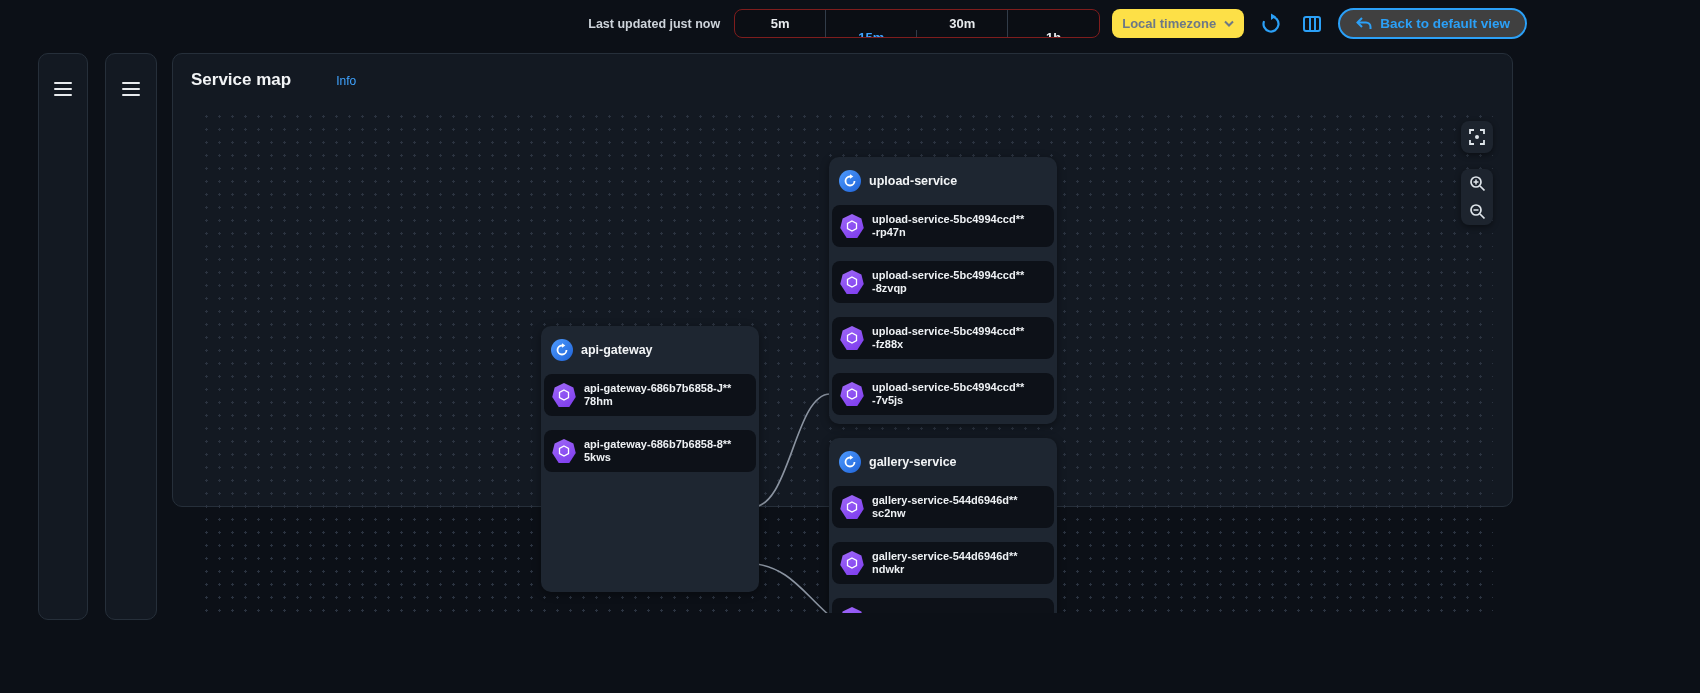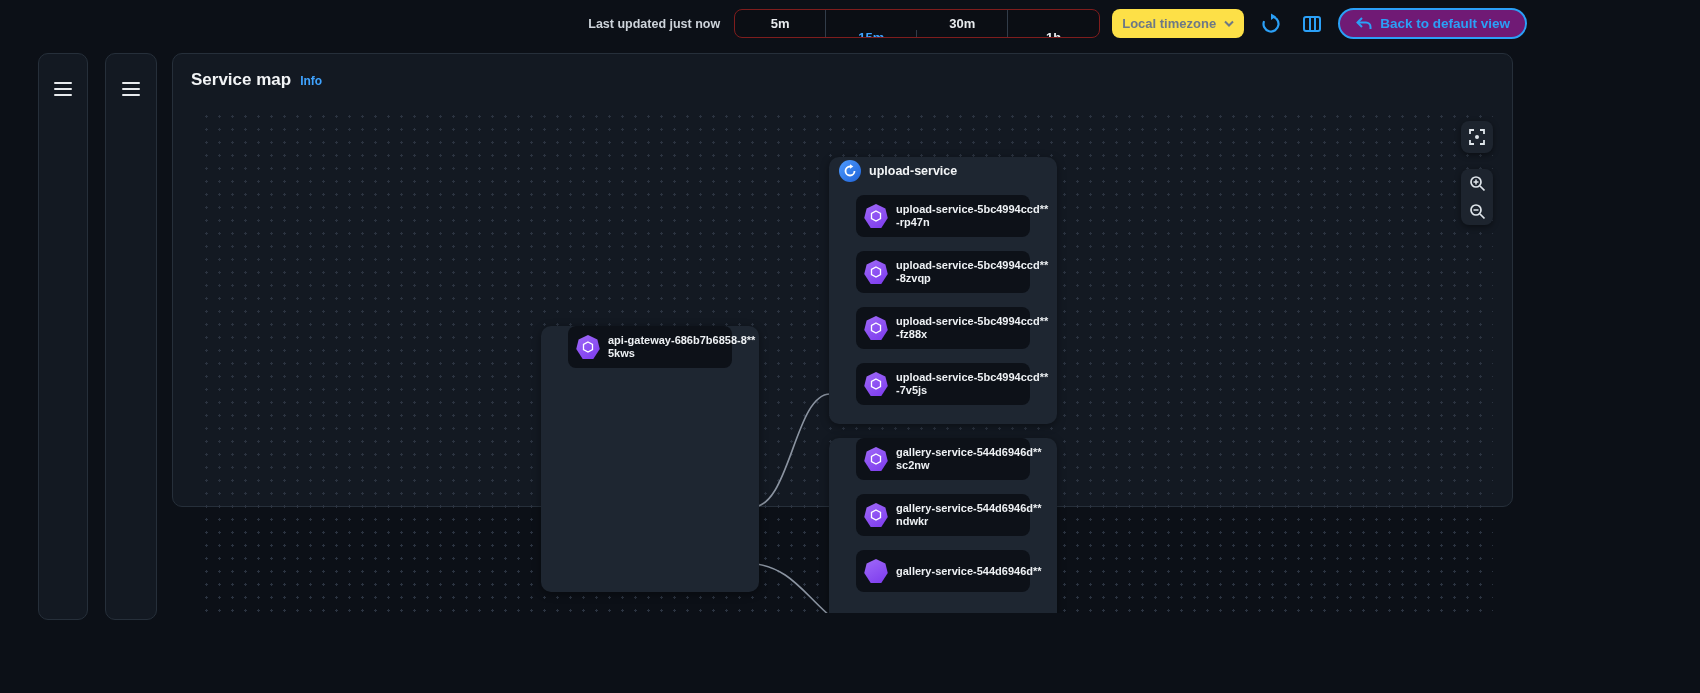--- a/index.html
+++ b/index.html
@@ -15,54 +15,54 @@
     border-radius:8px; overflow:hidden; }
   .seg { width:91px; background:transparent; border:none; border-right:1px solid #323c49;
     color:#e8ebee; font-size:13px; font-weight:700; font-family:inherit; cursor:pointer; }
   .seg.last { border-right:none;margin-top:20px; }
   .seg.selected { color:#3fa3ff;margin-top:20px; }
   .tz-select { width:132px; height:29px; background:#fde047; border-radius:8px;
     display:flex; align-items:center; justify-content:space-between; padding:0 10px;
     color:#6d7886; font-size:13px; font-weight:700; cursor:default; white-space:nowrap; }
   .icon-btn { width:29px; height:29px; background:transparent; border:none; display:flex;
     align-items:center; justify-content:center; cursor:pointer; }
-  .back-btn { height:31px; padding:0 15px; background:#701a75; border:2px solid #2ba0f7;
+  .back-btn { height:31px; padding:0 15px; background:#404040; border:2px solid #2ba0f7;
     border-radius:16px; color:#2ba0f7; font-size:13.5px; font-weight:700; font-family:inherit;
     display:flex; align-items:center; gap:8px; cursor:pointer; white-space:nowrap; }
 
   
   .rail { position:absolute; top:53px; height:567px; background:#131922;
     border:1px solid #262f3a; border-radius:10px; display:flex; justify-content:center; }
   .rail1 { left:38px; width:50px; }
   .rail2 { left:105px; width:52px; }
   .burger { margin-top:20px; width:30px; height:30px; background:transparent; border:none;
     display:flex; align-items:center; justify-content:center; cursor:pointer; }
 
   
   .panel { position:absolute; left:172px; top:53px; width:1341px; height:454px;
     background:#131922; border:1px solid #262f3a; border-radius:10px; }
   .panel-header { position:absolute; left:18px; top:16px; display:flex; align-items:baseline; gap:9px; }
   .panel-title { color:#f2f4f6; font-size:17px; font-weight:700; }
-  .info-link { color:#3fa3ff; font-size:12px; font-weight:700; text-decoration:none; cursor:pointer; }
+  .info-link { color:#3fa3ff; font-size:12px; font-weight:400; text-decoration:none; cursor:pointer;margin-left:36px; }
 
   .canvas { position:absolute; left:23px; top:52px; width:1297px; height:507px; overflow:hidden;
     background-image:radial-gradient(#2b3340 1.1px, transparent 1.3px);
     background-size:13px 13px; background-position:4px 4px; }
   .edges { position:absolute; left:0; top:0; pointer-events:none; }
 
   
   .group { position:absolute; background:#1e2631; border-radius:10px;
     box-shadow:0 2px 8px rgba(0,0,0,.4); cursor:pointer; }
-  .group-header { height:28px; padding:0 10px; display:flex;
+  .group-header { height:28px; margin-top:10px; padding:0 10px; display:flex;
     align-items:center; gap:8px; margin-bottom:10px; }
   .svc-icon { width:22px; height:22px; border-radius:50%;
     background:linear-gradient(135deg,#4e9bff,#1f63d8); display:flex;
     align-items:center; justify-content:center; flex:none; }
   .group-label { color:#f2f4f6; font-size:12.5px; font-weight:700; }
-  .pods { display:flex; flex-direction:column; gap:14px; padding:0 27px; }
+  .pods { display:flex; flex-direction:column; gap:14px; padding:0 3px; }
   .pod { height:42px; background:#0d1118; border-radius:8px; display:flex;
     align-items:center; gap:8px; padding:0 8px; cursor:pointer; }
   .pod-icon { width:24px; height:24px; flex:none; display:flex; align-items:center; justify-content:center;
     background:linear-gradient(150deg,#a06af8,#7c3aed);
     clip-path:polygon(50% 0%, 89% 19%, 99% 58%, 72% 100%, 28% 100%, 1% 58%, 11% 19%); }
   .pod-text { display:flex; flex-direction:column; color:#eef1f4; font-size:11px;
     font-weight:700; line-height:13px; white-space:nowrap; }
 
   
   .map-btn { position:absolute; width:32px; height:32px; background:#1d242e; border:none;
@@ -152,21 +152,41 @@
         <path d="M 554 401 C 594 406, 598 288, 634 288" fill="none" stroke="#8b94a1" stroke-width="1.6"></path>
         <polygon points="636,283 646,288 636,293" fill="#8b94a1"></polygon>
         <circle cx="554" cy="401" r="3.5" fill="#131922" stroke="#8b94a1" stroke-width="1.5"></circle>
 
         <path d="M 554 457 C 594 461, 606 486, 634 510" fill="none" stroke="#8b94a1" stroke-width="1.6"></path>
         <polygon points="641,513 630,511.5 635,504" fill="#8b94a1"></polygon>
         <circle cx="554" cy="457" r="3.5" fill="#131922" stroke="#8b94a1" stroke-width="1.5"></circle>
       </svg>
 
       <div class="group" style="left:345px; top:220px; width:218px; height:266px;">
+        <div class="group-header">
+          <span class="svc-icon">
+            <svg width="14" height="14" viewBox="0 0 14 14">
+              <path d="M11.5 7 A4.5 4.5 0 1 1 7 2.5" fill="none" stroke="#fff" stroke-width="1.8"></path>
+              <polygon points="7,0.3 7,4.7 10.3,2.5" fill="#fff"></polygon>
+            </svg>
+          </span>
+          <span class="group-label">api-gateway</span>
+        </div>
         <div class="pods">
+          <div class="pod">
+            <span class="pod-icon">
+              <svg width="12" height="12" viewBox="0 0 12 12">
+                  <polygon points="6,1 10.5,3.5 10.5,8.5 6,11 1.5,8.5 1.5,3.5" fill="none" stroke="#fff" stroke-width="1.3"></polygon>
+                </svg>
+            </span>
+            <span class="pod-text">
+              <span>api-gateway-686b7b6858-J**</span>
+                <span>78hm</span>
+            </span>
+          </div>
           <div class="pod">
             <span class="pod-icon">
               <svg width="12" height="12" viewBox="0 0 12 12">
                   <polygon points="6,1 10.5,3.5 10.5,8.5 6,11 1.5,8.5 1.5,3.5" fill="none" stroke="#fff" stroke-width="1.3"></polygon>
                 </svg>
             </span>
             <span class="pod-text">
               <span>api-gateway-686b7b6858-8**</span>
                 <span>5kws</span>
             </span>
@@ -226,20 +246,29 @@
             </span>
             <span class="pod-text">
               <span>upload-service-5bc4994ccd**</span>
                 <span>-7v5js</span>
             </span>
           </div>
         </div>
       </div>
 
       <div class="group" style="left:633px; top:332px; width:228px; height:211px;">
+        <div class="group-header">
+          <span class="svc-icon">
+            <svg width="14" height="14" viewBox="0 0 14 14">
+              <path d="M11.5 7 A4.5 4.5 0 1 1 7 2.5" fill="none" stroke="#fff" stroke-width="1.8"></path>
+              <polygon points="7,0.3 7,4.7 10.3,2.5" fill="#fff"></polygon>
+            </svg>
+          </span>
+          <span class="group-label">gallery-service</span>
+        </div>
         <div class="pods">
           <div class="pod">
             <span class="pod-icon">
               <svg width="12" height="12" viewBox="0 0 12 12">
                   <polygon points="6,1 10.5,3.5 10.5,8.5 6,11 1.5,8.5 1.5,3.5" fill="none" stroke="#fff" stroke-width="1.3"></polygon>
                 </svg>
             </span>
             <span class="pod-text">
               <span>gallery-service-544d6946d**</span>
                 <span>sc2nw</span>

